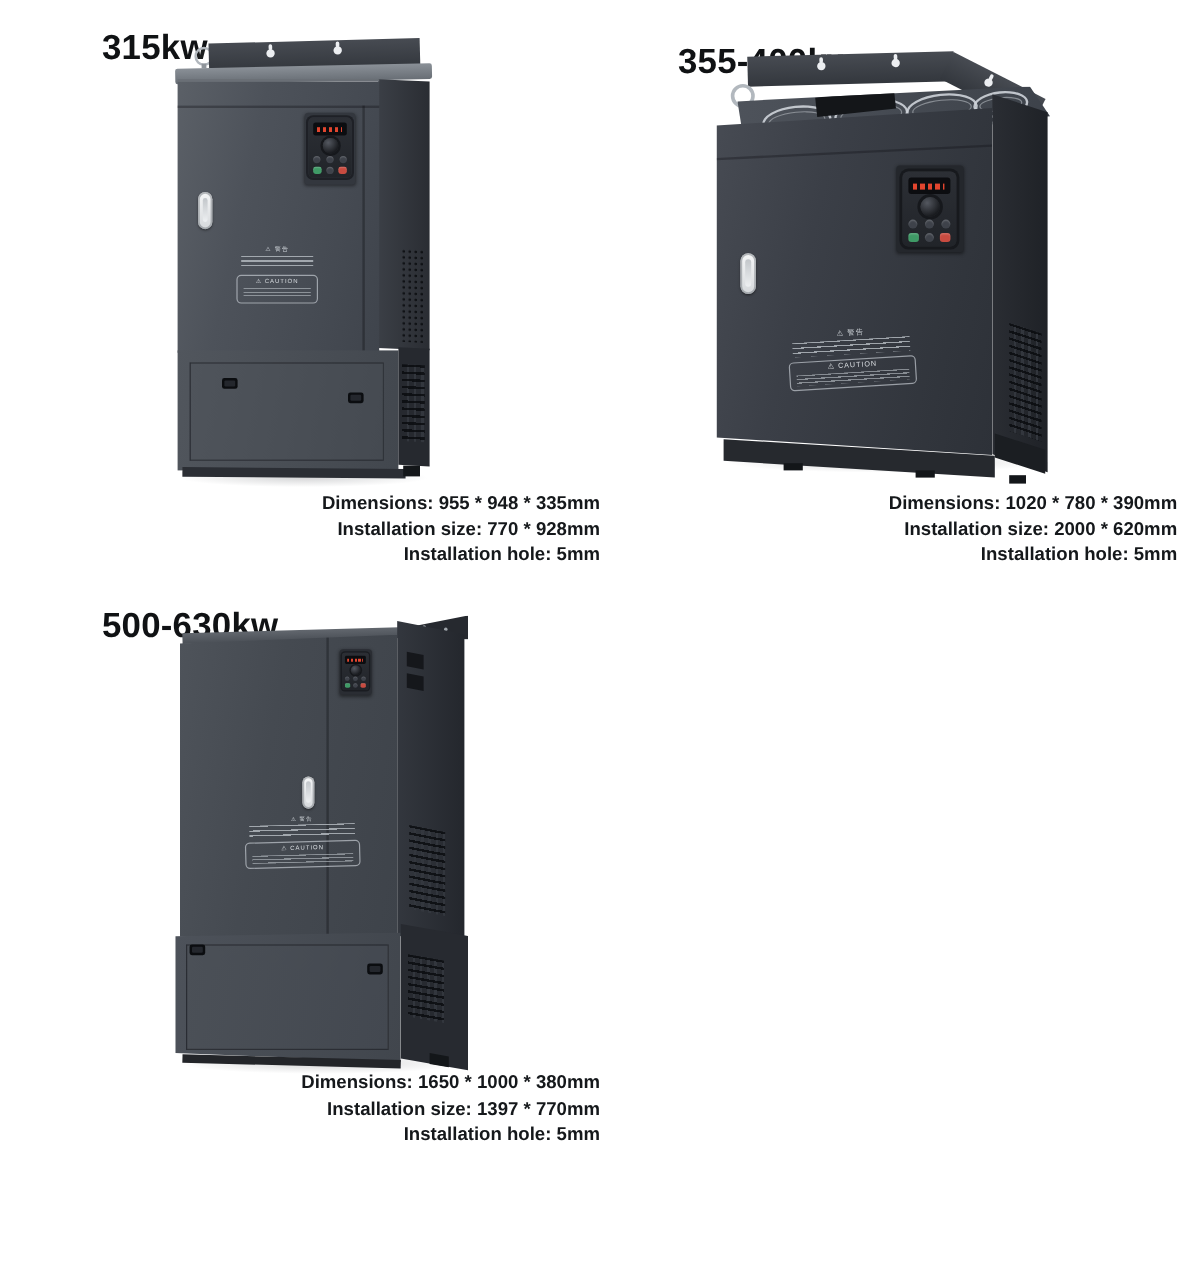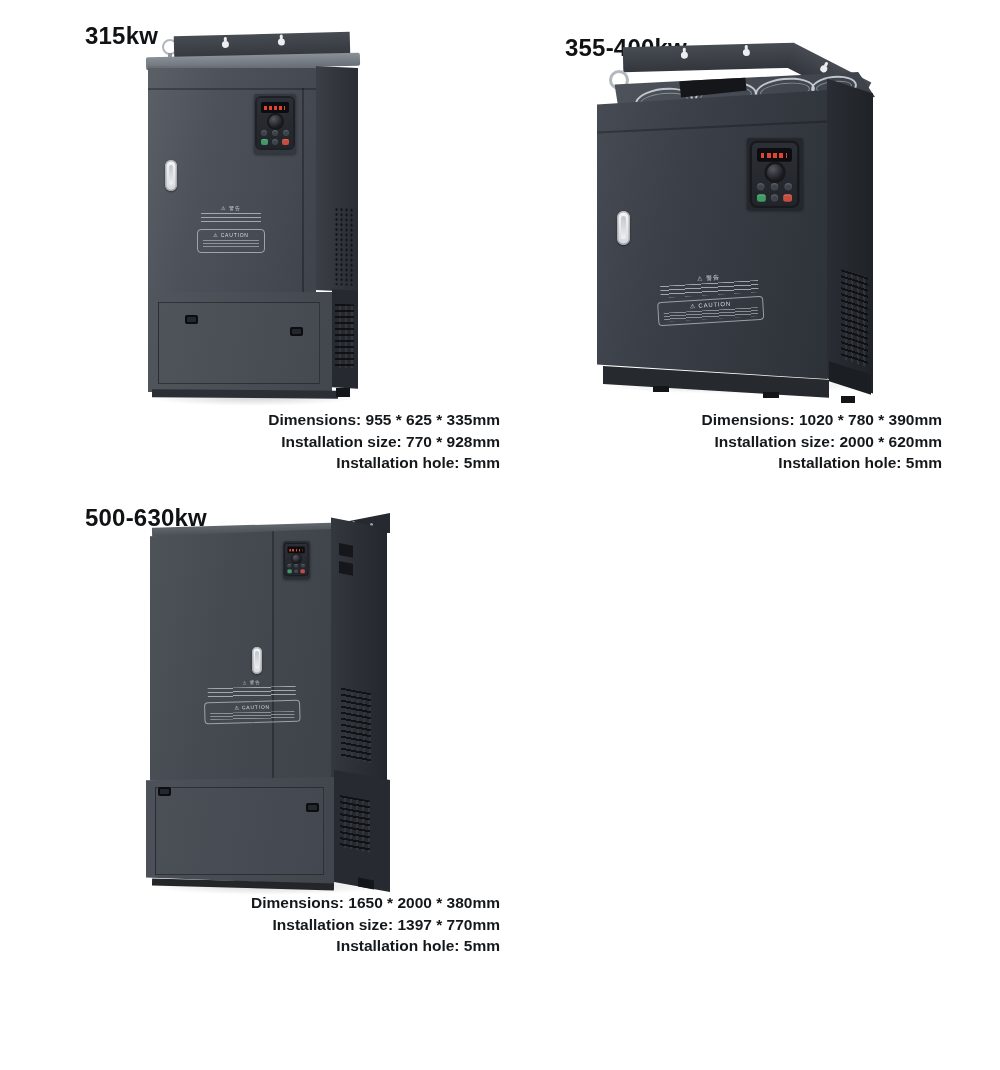--- a/index.html
+++ b/index.html
@@ -1,20 +1,20 @@
 <!DOCTYPE html>
 <html><head>
 <meta charset="utf-8">
 <style>
   html,body{margin:0;padding:0;background:#fff;}
   #canvas{position:relative;width:1000px;height:1070px;background:#ffffff;overflow:hidden;
           font-family:"Liberation Sans",sans-serif;}
 
   
-  .ptitle{position:absolute;font-size:24px;font-weight:700;color:#101214;letter-spacing:.2px;line-height:24px;}
+  .ptitle{position:absolute;font-size:29px;font-weight:700;color:#101214;letter-spacing:.2px;line-height:24px;}
   .specs{position:absolute;width:300px;text-align:right;font-size:15.5px;font-weight:700;color:#15181b;line-height:21.5px;}
   .specs div{white-space:nowrap;}
 
   
   .unit{position:absolute;}
   .unit *{position:absolute;}
   .gshadow{background:radial-gradient(ellipse at center,rgba(40,44,50,.20),rgba(40,44,50,0) 70%);}
   .ring{border-radius:50%;border:2.5px solid #b2b8be;background:rgba(255,255,255,.05);}
   .ring::after{content:'';position:absolute;left:50%;bottom:-4px;margin-left:-2px;width:4px;height:4px;background:#8f959b;}
   .mplate{background:linear-gradient(#474b52,#33373d);}
@@ -215,21 +215,21 @@
       <span class="clip u1-c2"></span>
     </div>
     <div class="u1-lowside">
       <div class="vent-slots"></div>
     </div>
     <div class="u1-base"></div>
     <div class="foot u1-foot"></div>
   </div>
 
   <div class="specs" style="left:200px;top:409px;">
-    <div>Dimensions: 955 * 625 * 335mm</div>
+    <div>Dimensions: 955 * 948 * 335mm</div>
     <div>Installation size: 770 * 928mm</div>
     <div>Installation hole: 5mm</div>
   </div>
 
   <h2 class="ptitle" style="left:565px;top:16px;">355-400kw</h2>
 
   <div class="unit u2">
     <div class="gshadow u2-shadow"></div>
     <div class="mplate u2-mpA">
       <span class="keyhole" style="left:58px;top:6px;"></span>
@@ -278,21 +278,21 @@
     <div class="u2-side">
       <div class="vent-slots"></div>
     </div>
     <div class="u2-base"></div>
     <div class="u2-sidebase"></div>
     <div class="foot u2-ft1"></div>
     <div class="foot u2-ft2"></div>
     <div class="foot u2-ft3"></div>
   </div>
 
-  <div class="specs" style="left:642px;top:409px;">
+  <div class="specs" style="left:681px;top:409px;">
     <div>Dimensions: 1020 * 780 * 390mm</div>
     <div>Installation size: 2000 * 620mm</div>
     <div>Installation hole: 5mm</div>
   </div>
 
   <h2 class="ptitle" style="left:85px;top:486px;">500-630kw</h2>
 
   <div class="unit u3">
     <div class="gshadow u3-shadow"></div>
     <div class="u3-topbracket">
@@ -339,18 +339,18 @@
       <span class="clip u3-c2"></span>
     </div>
     <div class="u3-lowside">
       <div class="vent-slots"></div>
     </div>
     <div class="u3-base"></div>
     <div class="foot u3-foot"></div>
   </div>
 
   <div class="specs" style="left:200px;top:892px;">
-    <div>Dimensions: 1650 * 2000 * 380mm</div>
+    <div>Dimensions: 1650 * 1000 * 380mm</div>
     <div>Installation size: 1397 * 770mm</div>
     <div>Installation hole: 5mm</div>
   </div>
 
 </div>
 
 </body></html>

